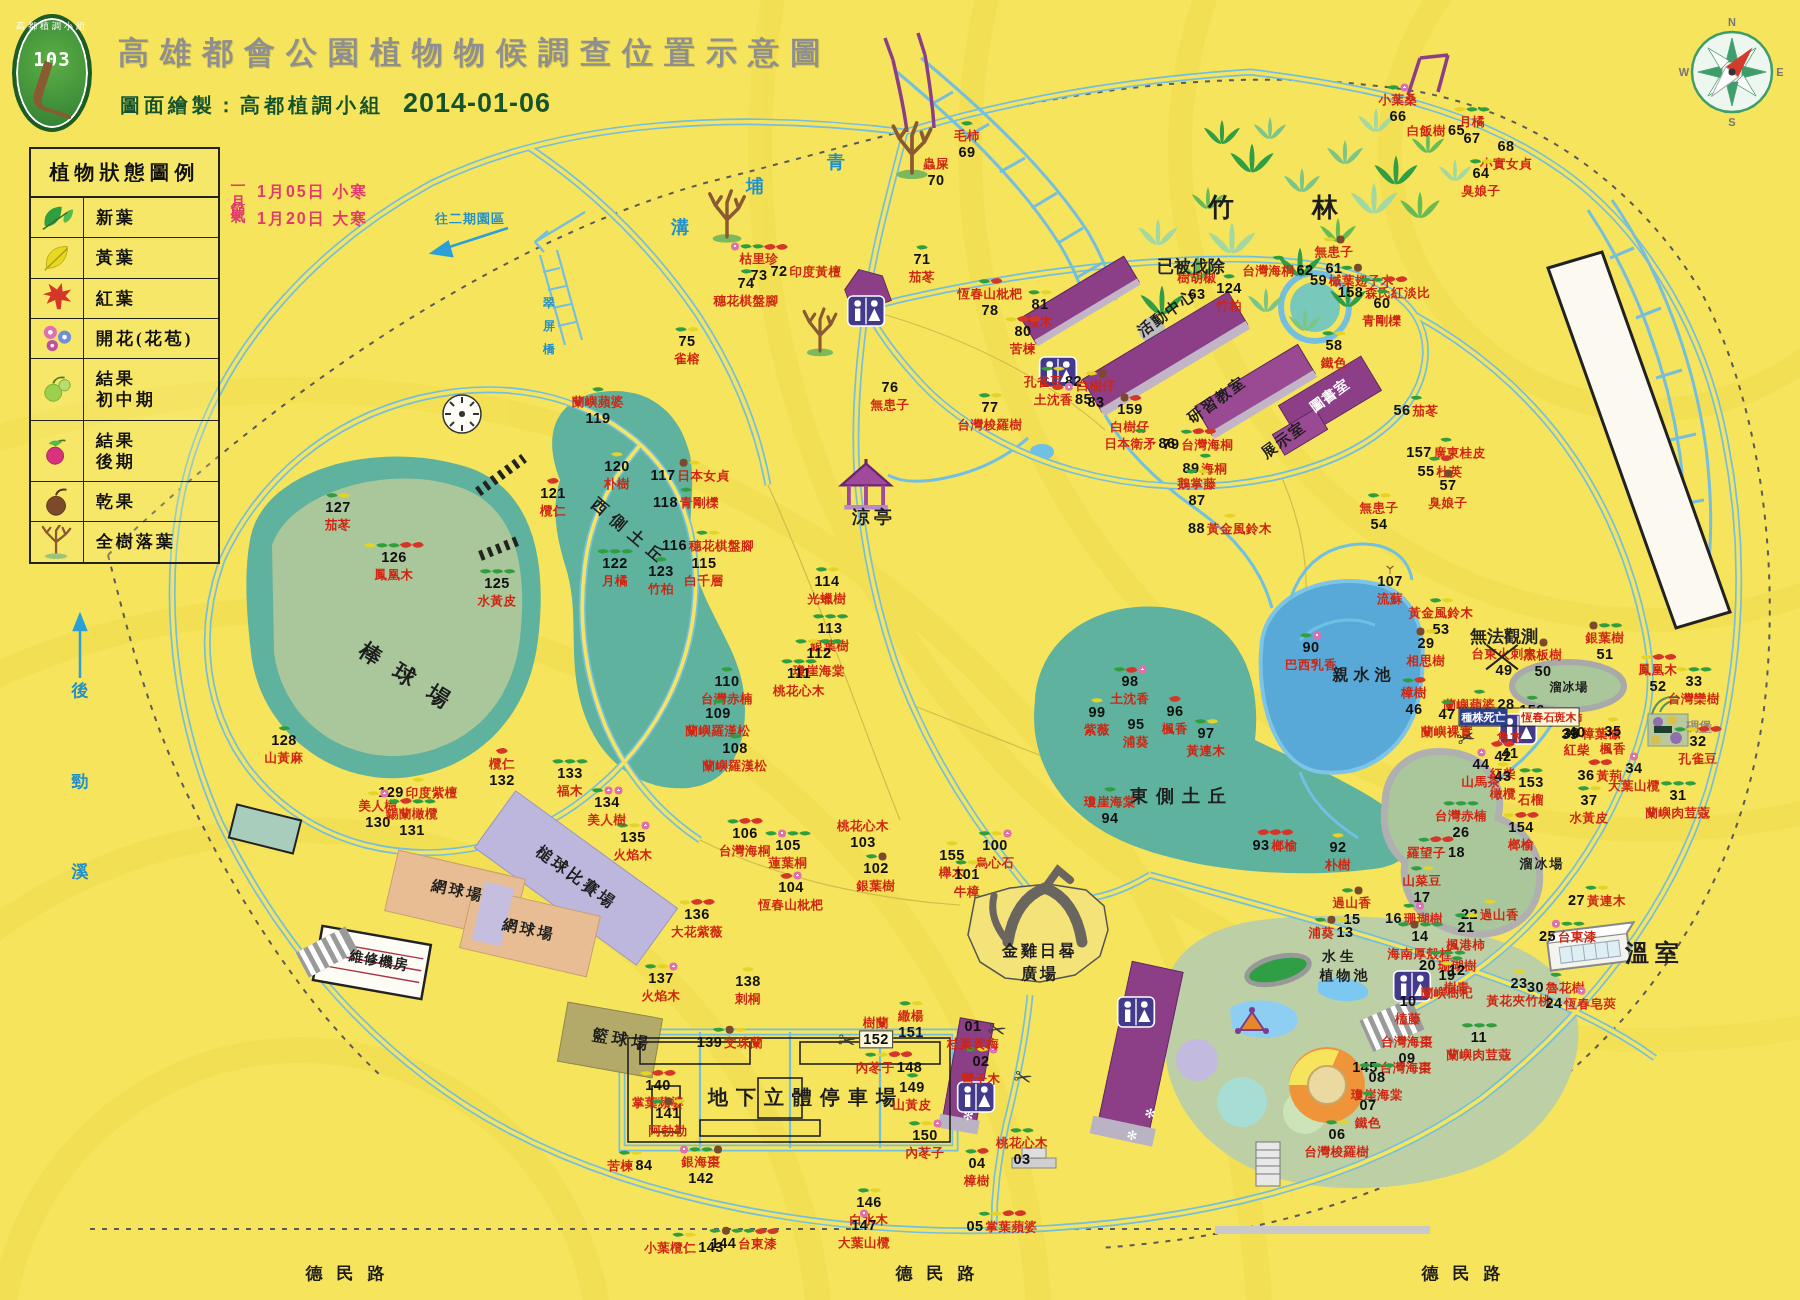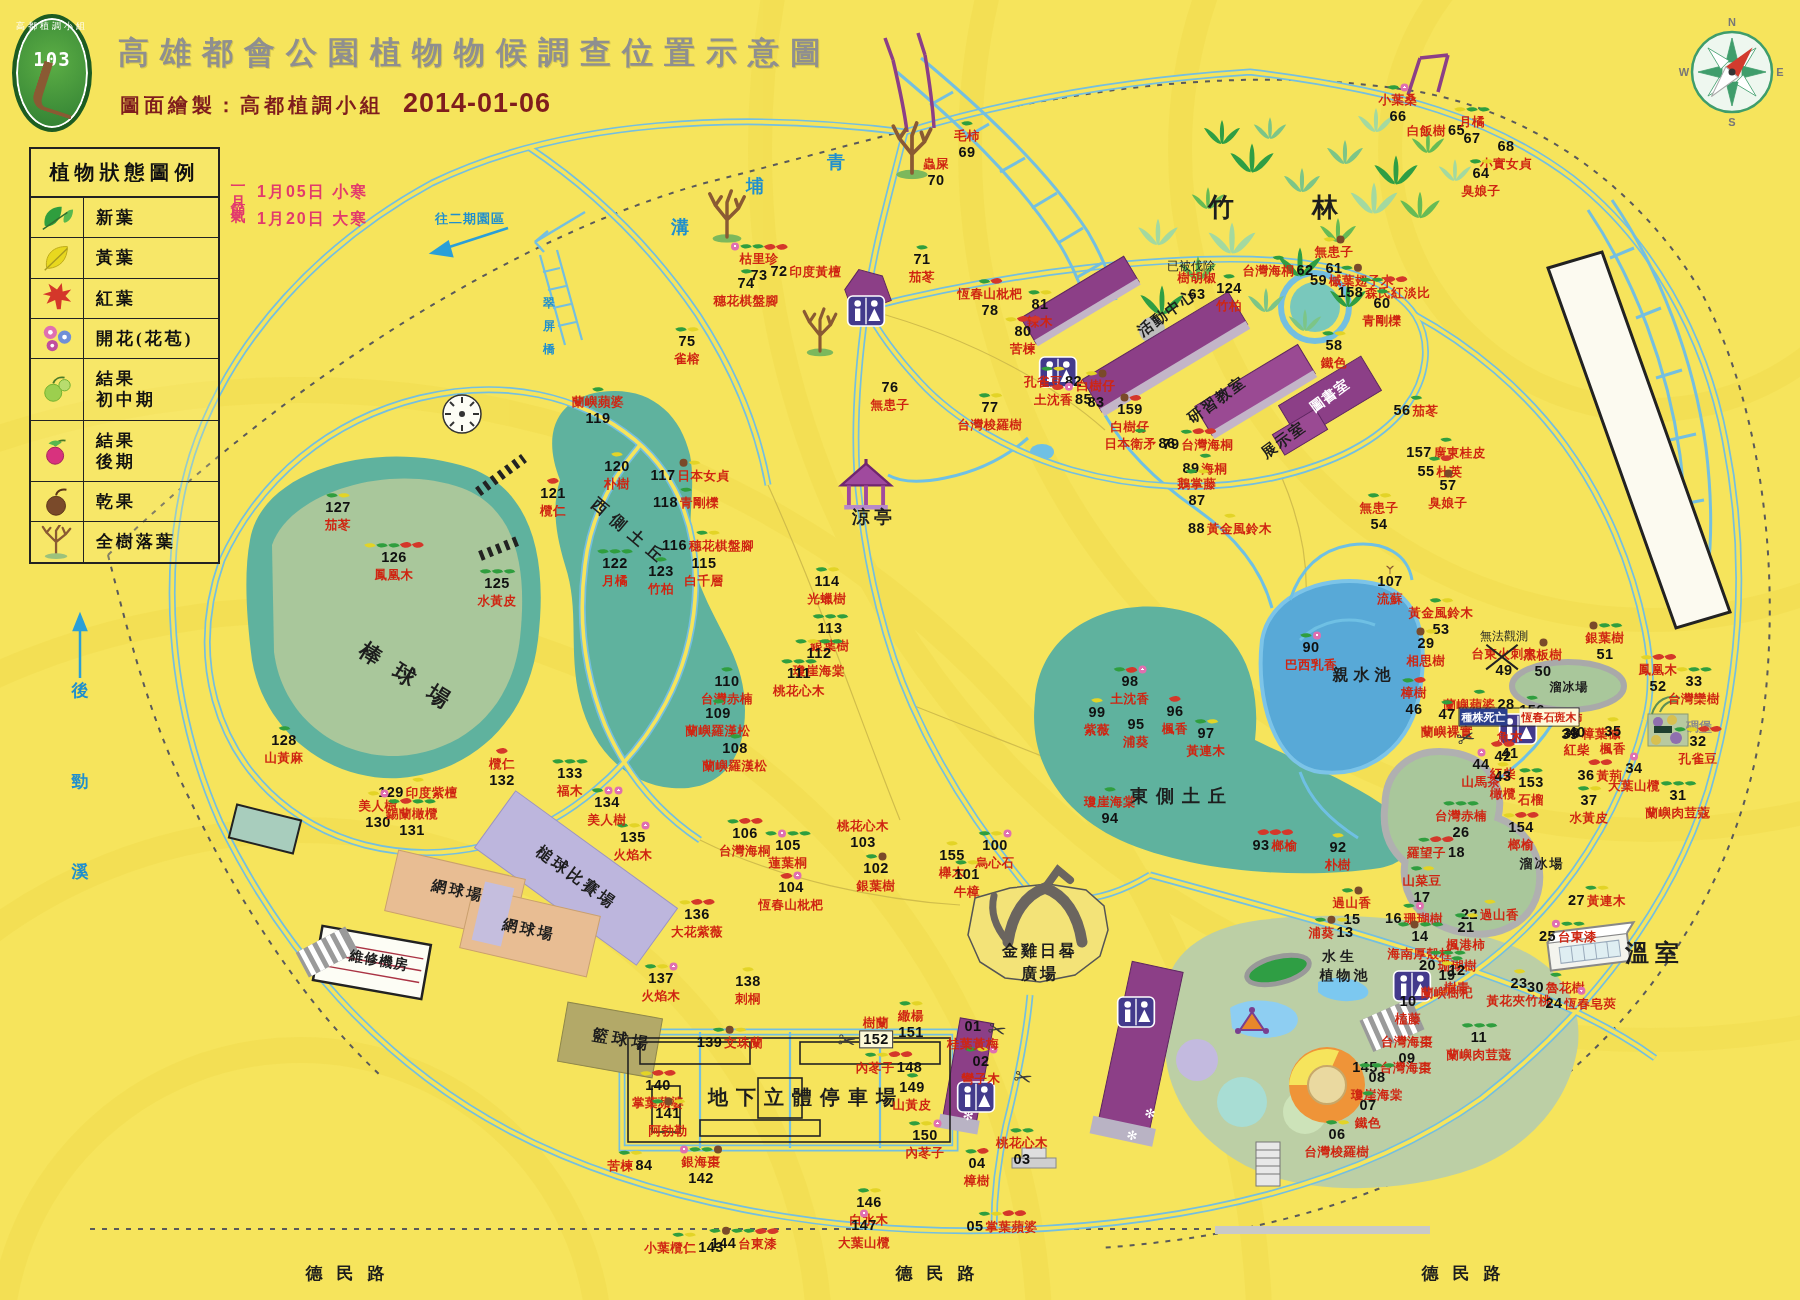--- a/index.html
+++ b/index.html
@@ -8,21 +8,21 @@
   svg.scene{position:absolute;left:0;top:0;width:1800px;height:1300px;}
   .overlay{position:absolute;left:0;top:0;width:1800px;height:1300px;}
 
   
   .logo{position:absolute;left:12px;top:14px;width:80px;height:118px;}
   .logo .oval{position:absolute;inset:0;border-radius:50%;background:radial-gradient(circle at 50% 40%,#5cae45,#2e7d32);border:4px solid #1d5c22;box-shadow:0 0 0 2px #fff inset;}
   .logo .num{position:absolute;left:0;right:0;top:34px;text-align:center;color:#fff;font-weight:bold;font-size:19px;letter-spacing:1px;font-family:"DejaVu Sans Mono",monospace;}
   .logo .branch{position:absolute;left:24px;top:52px;width:34px;height:44px;border-left:9px solid #8a5a33;border-bottom:4px solid #8a5a33;transform:rotate(18deg);border-radius:0 0 0 14px;}
   .logo .ring{position:absolute;left:0;right:0;top:6px;text-align:center;color:#fff;font-size:9px;letter-spacing:3px;}
   .title{position:absolute;left:118px;top:32px;font-size:31px;font-weight:bold;color:#8f8f8f;letter-spacing:11px;font-family:"Liberation Serif","DejaVu Serif",serif;text-shadow:1px 1px 0 #d8c84e;}
-  .subtitle{position:absolute;left:120px;top:88px;font-size:20px;font-weight:bold;color:#7f1d1d;letter-spacing:4px;font-family:"Liberation Serif","DejaVu Serif",serif;}
+  .subtitle{position:absolute;left:120px;top:88px;font-size:20px;font-weight:bold;color:#14532d;letter-spacing:4px;font-family:"Liberation Serif","DejaVu Serif",serif;}
   .subtitle .date{font-size:27px;letter-spacing:1px;margin-left:10px;font-family:"Liberation Sans",sans-serif;}
 
   
   .legend{position:absolute;left:29px;top:147px;width:187px;background:rgba(250,240,140,0.25);border:2px solid #222;}
   .legend .hd{border-bottom:2px solid #222;font-size:20px;font-weight:bold;letter-spacing:5px;color:#111;text-align:center;padding:10px 0;font-family:"Liberation Serif","DejaVu Serif",serif;}
   .lg-row{display:flex;border-bottom:1.5px solid #222;align-items:center;}
   .lg-row:last-child{border-bottom:none;}
   .lg-row .ic{width:52px;align-self:stretch;border-right:1.5px solid #222;display:flex;align-items:center;justify-content:center;}
   .lg-row .lb{flex:1;font-size:17px;font-weight:bold;color:#111;letter-spacing:3px;padding:9px 0 9px 12px;white-space:pre-line;line-height:1.25;font-family:"Liberation Serif","DejaVu Serif",serif;}
   .licon{width:38px;height:34px;}
@@ -49,21 +49,21 @@
   .pi.ic-b{width:9px;height:9px;background:#8a5a33;clip-path:polygon(45% 100%,55% 100%,55% 45%,100% 0,80% 0,50% 30%,20% 0,0 0,45% 45%);}
   .plant.crossed .pt{color:#cf2512;}
   .boxed-num{border:1.5px solid #333;padding:0 3px;background:#fdf8d8;}
 
   
   .alabel{position:absolute;transform:translate(-50%,-50%);white-space:nowrap;font-weight:bold;z-index:4;font-family:"Liberation Serif","DejaVu Serif",serif;}
   .alabel.k{color:#1d1d1d;}
   .alabel.w{color:#fff;}
   .alabel.b{color:#1f8fce;}
   .alabel.gy{color:#8a8a8a;}
-  .note{position:absolute;transform:translate(-50%,-50%);font-size:12px;font-weight:normal;color:#222;z-index:6;white-space:nowrap;}
+  .note{position:absolute;transform:translate(-50%,-50%);font-size:17px;font-weight:bold;color:#222;z-index:6;white-space:nowrap;}
   .deadbox{position:absolute;transform:translate(-50%,-50%);display:flex;border:1.5px solid #222;font-size:11px;font-weight:bold;z-index:6;white-space:nowrap;}
   .deadbox .d1{background:#2b3f8c;color:#fff;padding:1px 2px;}
   .deadbox .d2{background:#fdf8d8;color:#cf2512;padding:1px 2px;}
   .xmark{position:absolute;width:36px;height:36px;transform:translate(-50%,-50%);z-index:6;}
   .xmark:before,.xmark:after{content:"";position:absolute;left:-2px;top:17px;width:40px;height:2.4px;background:#222;}
   .xmark:before{transform:rotate(38deg);} .xmark:after{transform:rotate(-38deg);}
   .scis{position:absolute;transform:translate(-50%,-50%);font-size:22px;color:#3a3a3a;z-index:6;font-family:"DejaVu Sans",sans-serif;}
 </style>
 </head>
 <body>

